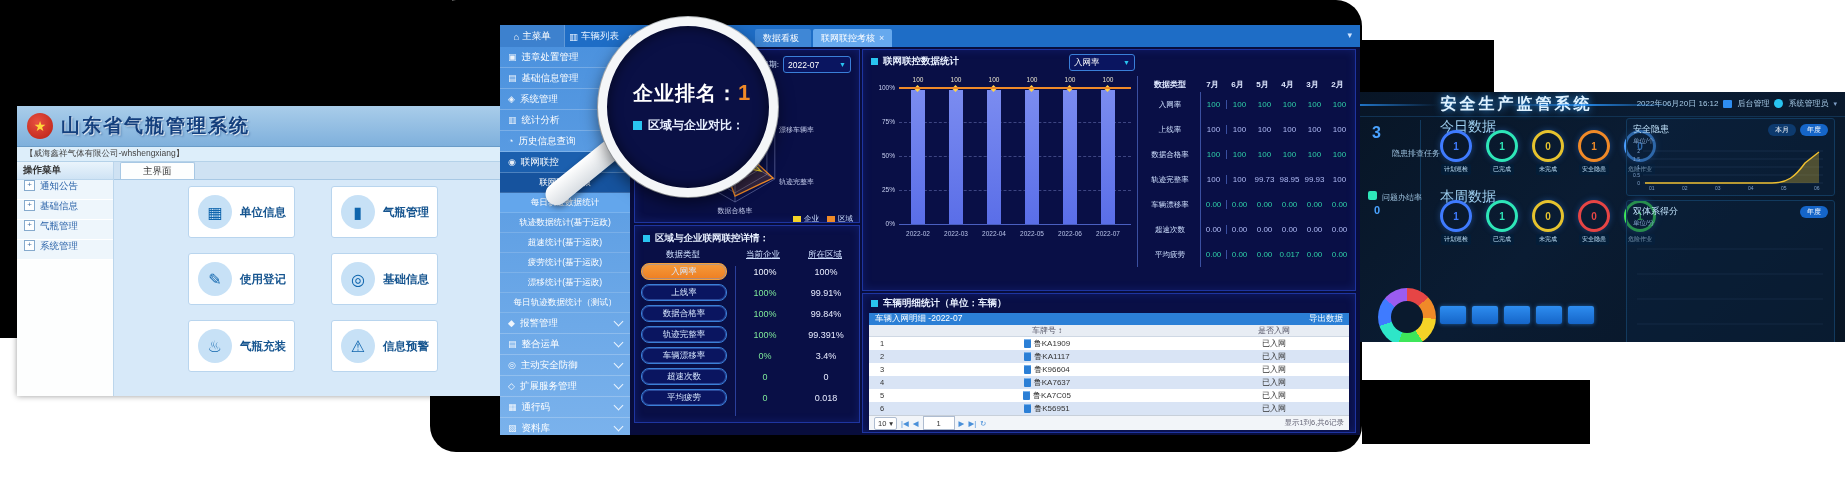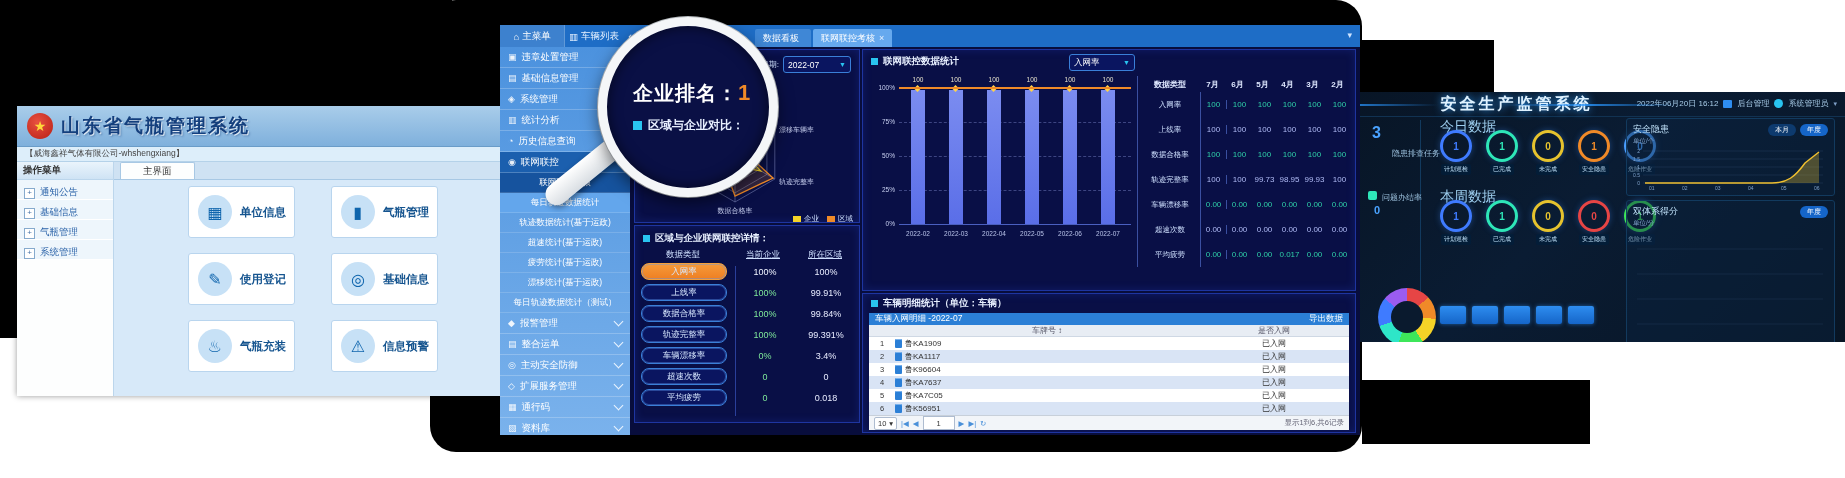--- a/index.html
+++ b/index.html
@@ -21,21 +21,21 @@
   .la-emblem{width:26px;height:26px;border-radius:50%;background:radial-gradient(circle at 40% 35%,#e85040,#b81f14);
              color:#ffd83a;font-size:14px;display:flex;align-items:center;justify-content:center;flex:0 0 auto;}
   .la-title{font-size:19px;font-weight:bold;color:#143f7d;letter-spacing:2px;
             text-shadow:1px 1px 0 rgba(255,255,255,.75),2px 2px 2px rgba(20,60,120,.35);}
   .la-company{height:14px;background:#ddeefa;border-bottom:1px solid #b5d2e9;font-size:8.5px;color:#454545;
               display:flex;align-items:center;padding:0 8px;}
   .la-body{flex:1;display:flex;min-height:0;}
   .la-nav{width:96px;background:#fdfefe;border-right:1px solid #bcd6ec;display:flex;flex-direction:column;}
   .la-nav-head{height:17px;background:linear-gradient(180deg,#eaf4fc,#cfe3f4);border-bottom:1px solid #bcd6ec;
                font-size:9.5px;font-weight:bold;color:#333;display:flex;align-items:center;padding:0 6px;}
-  .lnav-item{height:19px;display:flex;align-items:flex-end;gap:5px;padding:0 7px;font-size:9.5px;color:#2a62a8;
+  .lnav-item{height:19px;display:flex;align-items:flex-start;gap:5px;padding:0 7px;font-size:9.5px;color:#2a62a8;
              background:#eef6fc;border-bottom:1px solid #fff;cursor:pointer;}
   .plus{width:9px;height:9px;border:1px solid #86aacd;background:#fff;font-size:8px;line-height:7px;text-align:center;color:#4a75a8;}
   .plus::before{content:"+";}
   .la-content{flex:1;display:flex;flex-direction:column;min-width:0;}
   .la-tabstrip{height:17px;background:#cfe2f3;border-bottom:1px solid #a8c8e4;display:flex;align-items:flex-end;padding-left:6px;}
   .la-tab{height:16px;background:#fdfefe;border:1px solid #a8c8e4;border-bottom:none;font-size:9.5px;color:#333;
           display:flex;align-items:center;padding:0 22px;border-radius:2px 2px 0 0;}
   .la-grid{flex:1;padding:6px 0 0 74px;display:grid;grid-template-columns:107px 107px;grid-auto-rows:52px;gap:15px 36px;}
   .tile{background:#fff;border:1px solid #b9d5ee;border-radius:3px;display:flex;align-items:center;gap:8px;
         padding-left:9px;cursor:pointer;}
@@ -134,21 +134,21 @@
   .vt-export{cursor:pointer;}
   .vt-hrow{height:14px;background:#e8edf4;border-bottom:1px solid #cfd8e4;display:flex;align-items:center;
            font-size:8px;color:#556;}
   .vh-no{width:26px;}
   .vh-plate{flex:1;text-align:center;cursor:pointer;}
   .vh-status{width:150px;text-align:center;cursor:pointer;}
   .vrow{height:13px;display:flex;align-items:center;font-size:8px;color:#333;cursor:pointer;}
   .vrow:nth-of-type(odd){background:#ffffff;}
   .vrow:nth-of-type(even){background:#d9e4f5;}
   .v-no{width:26px;text-align:center;font-size:7.5px;}
-  .v-plate{flex:1;display:flex;align-items:center;gap:3px;}
+  .v-plate{flex:1;display:flex;align-items:center;justify-content:center;gap:3px;}
   .plate-ic{width:7px;height:9px;background:#2b7fd6;border-radius:1px;box-shadow:inset 0 1px 0 #7ab2ec;flex:0 0 auto;}
   .v-status{width:150px;text-align:center;}
   .vt-pager{height:15px;background:#f2f5f9;border-top:1px solid #c8d0da;display:flex;align-items:center;
             gap:4px;padding:0 5px;font-size:8px;color:#4a6a90;}
   .pg-size{height:11px;border:1px solid #aebcd0;background:#fff;border-radius:2px;display:flex;align-items:center;
            gap:3px;padding:0 3px;font-size:7.5px;color:#333;cursor:pointer;}
   .pg-btn{cursor:pointer;color:#4a90d9;font-size:7.5px;}
   .pg-input{width:26px;height:10px;border:1px solid #aebcd0;font-size:7.5px;text-align:center;color:#333;
             font-family:"Liberation Sans",sans-serif;}
   .pg-summary{margin-left:auto;font-size:7.5px;color:#667;}

